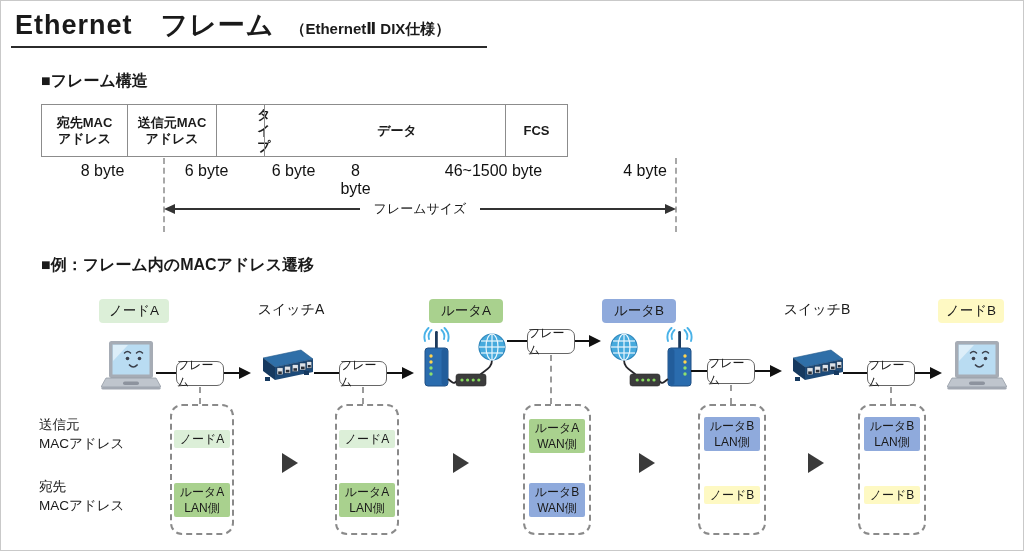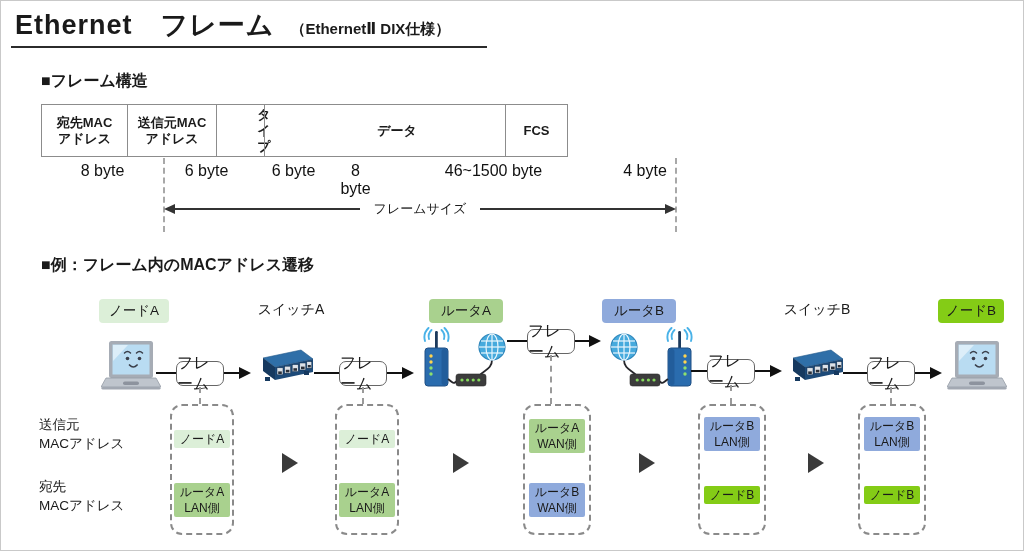--- a/index.html
+++ b/index.html
@@ -32,26 +32,26 @@
   .fs-head-l{width:0;height:0;border-top:5px solid transparent;border-bottom:5px solid transparent;border-right:11px solid #333;}
   .fs-head-r{width:0;height:0;border-top:5px solid transparent;border-bottom:5px solid transparent;border-left:11px solid #333;}
 
   
   .chip{top:298px;height:24px;line-height:24px;text-align:center;font-size:13.5px;
         border-radius:4px;transform:translateX(-50%);}
   .node-label{top:300px;font-size:14px;transform:translateX(-50%);white-space:nowrap;}
   .cg-light{background:#dcefd8;}
   .cg{background:#a9d18e;}
   .cb{background:#8faadc;}
-  .cb-light{background:#84cc16;}
+  .cb-light{background:#fef9c3;}
 
   
   .cline{height:2.2px;background:#111;}
   .fbox{width:48px;height:25px;border:1.6px solid #666;border-radius:7px;background:#fff;
-        display:flex;align-items:center;justify-content:center;font-size:16px;box-sizing:border-box;}
+        display:flex;align-items:center;justify-content:center;font-size:12px;box-sizing:border-box;}
   .ah{width:0;height:0;border-top:6px solid transparent;border-bottom:6px solid transparent;border-left:12px solid #111;}
   .drop{width:0;border-left:2px dashed #9a9a9a;}
 
   
   .macbox{border:2px dashed #8a8a8a;border-radius:12px;box-sizing:border-box;}
   .macchip{left:50%;transform:translateX(-50%);width:56px;text-align:center;font-size:12px;
            line-height:16px;border-radius:2px;padding:1px 0;}
   .rowlab{font-size:13.5px;line-height:19px;}
   .tri{width:0;height:0;border-top:10px solid transparent;border-bottom:10px solid transparent;border-left:16px solid #3a3a3a;}
   svg{display:block;}

